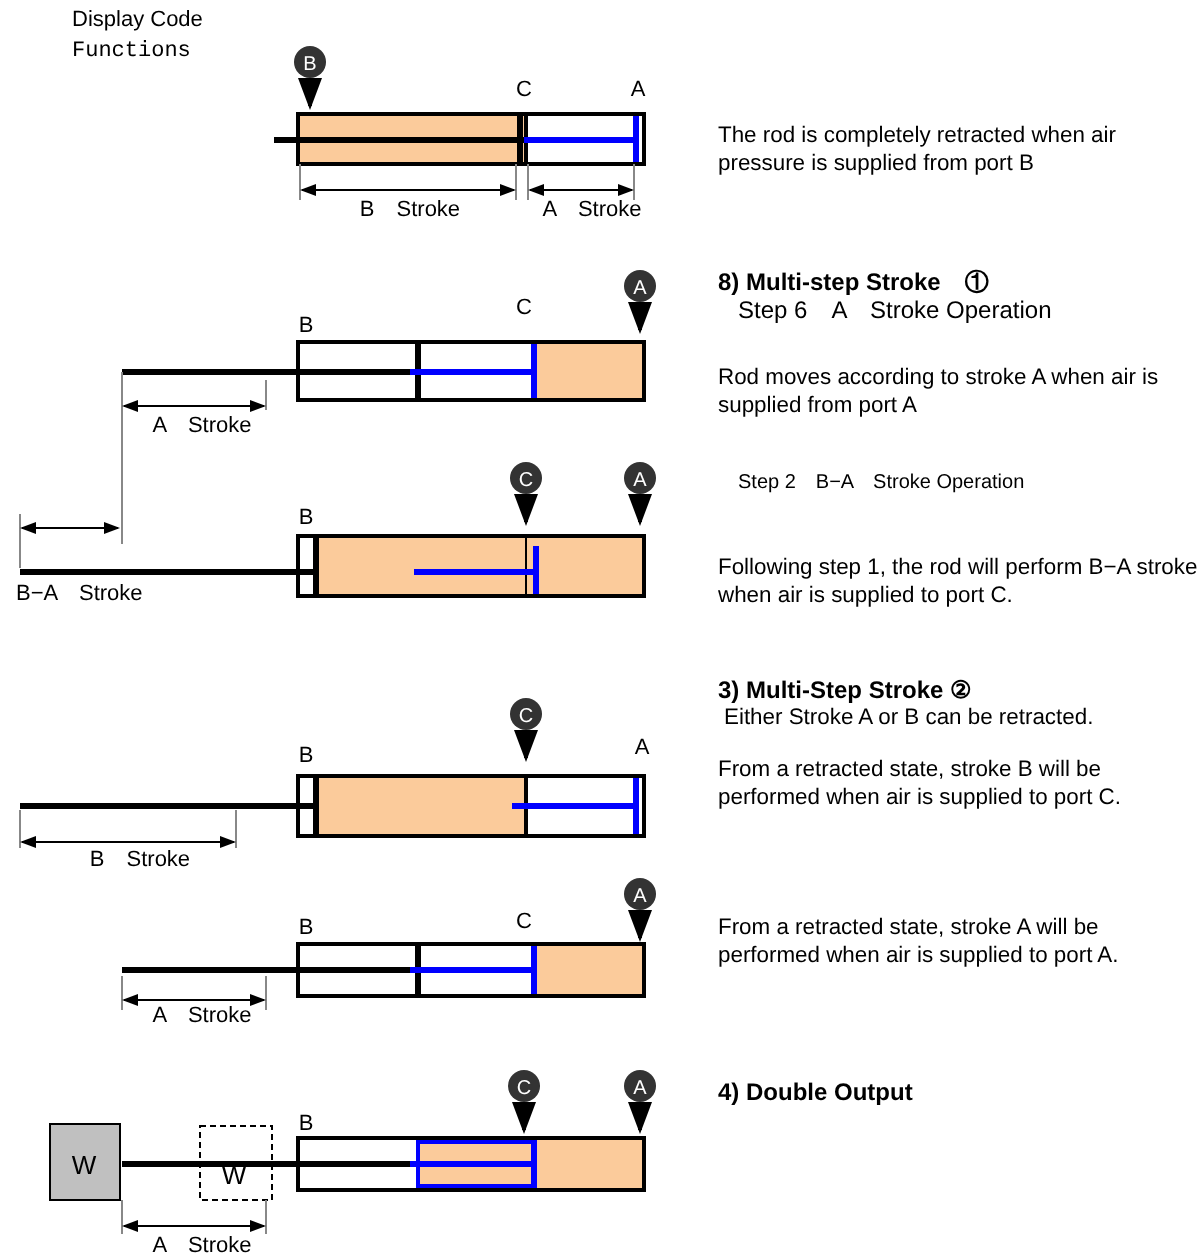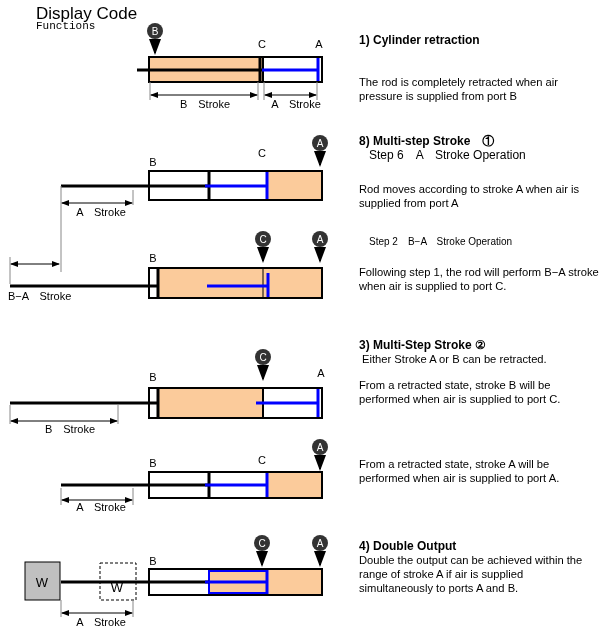--- a/index.html
+++ b/index.html
@@ -1,18 +1,18 @@
 <!DOCTYPE html>
 <html><head>
 <meta charset="utf-8">
 <style>
   html, body { margin: 0; padding: 0; background: #ffffff; }
   body { width: 600px; height: 630px; position: relative; overflow: hidden; font-family: "Liberation Sans", sans-serif; color: #000; }
   .hdr { position: absolute; left: 36px; font-size: 13px; }
-  #title1 { top: 4px; font-size: 17px; }
+  #title1 { top: 4px; font-size: 11px; }
   #title2 { top: 20px; font-size: 11px; font-family: Liberation Mono, monospace; }
   svg#diag { position: absolute; left: 0; top: 0; }
   .txt { position: absolute; left: 359px; width: 240px; font-size: 11.2px; line-height: 14px; }
   .h { font-weight: bold; font-size: 12px; }
 </style>
 </head>
 <body>
 
 <div id="title1" class="hdr">Display Code</div>
 <div id="title2" class="hdr">Functions</div>
@@ -128,36 +128,34 @@
       <line x1="320" y1="551" x2="320" y2="565" stroke="#000" stroke-width="2" marker-end="url(#ah)"></line>
       <text x="153" y="565" font-size="11" font-family="Liberation Sans, sans-serif" text-anchor="middle">B</text>
       <line x1="61" y1="600" x2="61" y2="617" stroke="#888" stroke-width="1"></line>
       <line x1="133" y1="600" x2="133" y2="617" stroke="#888" stroke-width="1"></line>
       <line x1="62" y1="613" x2="132" y2="613" stroke="#000" stroke-width="1" marker-start="url(#as)" marker-end="url(#ah)"></line>
       <text x="101" y="626" font-size="11" font-family="Liberation Sans, sans-serif" text-anchor="middle">A　Stroke</text>
     </g>
 </svg>
 
 <div class="txt" style="top:33px">
-  <div class="h">1) Cylinder retraction</div>
   <div style="margin-top:28px">The rod is completely retracted when air pressure is supplied from port B</div>
 </div>
 <div class="txt" style="top:134px">
   <div class="h">8) Multi-step Stroke　①</div>
   <div style="padding-left:10px;font-size:12px">Step 6　A　Stroke Operation</div>
   <div style="margin-top:20px">Rod moves according to stroke A when air is supplied from port A</div>
 </div>
 <div class="txt" style="top:235px">
   <div style="padding-left:10px;font-size:10px">Step 2　B−A　Stroke Operation</div>
-  <div style="margin-top:16px">Following step 1, the rod will perform B−A stroke when air is supplied to port C.</div>
+  <div style="margin-top:28px">Following step 1, the rod will perform B−A stroke when air is supplied to port C.</div>
 </div>
 <div class="txt" style="top:338px">
   <div class="h">3) Multi-Step Stroke ②</div>
   <div style="padding-left:3px">Either Stroke A or B can be retracted.</div>
   <div style="margin-top:12px">From a retracted state, stroke B will be performed when air is supplied to port C.</div>
 </div>
 <div class="txt" style="top:457px">
   <div>From a retracted state, stroke A will be performed when air is supplied to port A.</div>
 </div>
 <div class="txt" style="top:539px">
   <div class="h">4) Double Output</div>
-  <div>Double the output can be achieved within the range of stroke A if air is supplied simultaneously to ports A and B.</div>
 </div>
 
 </body></html>

